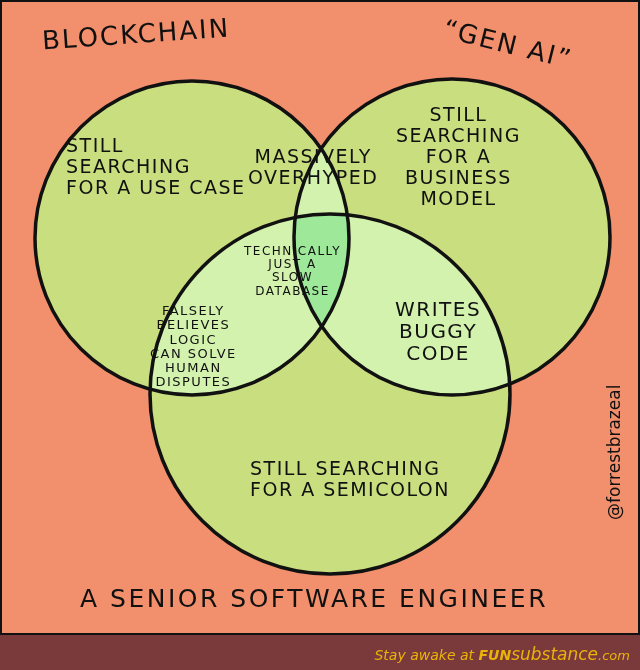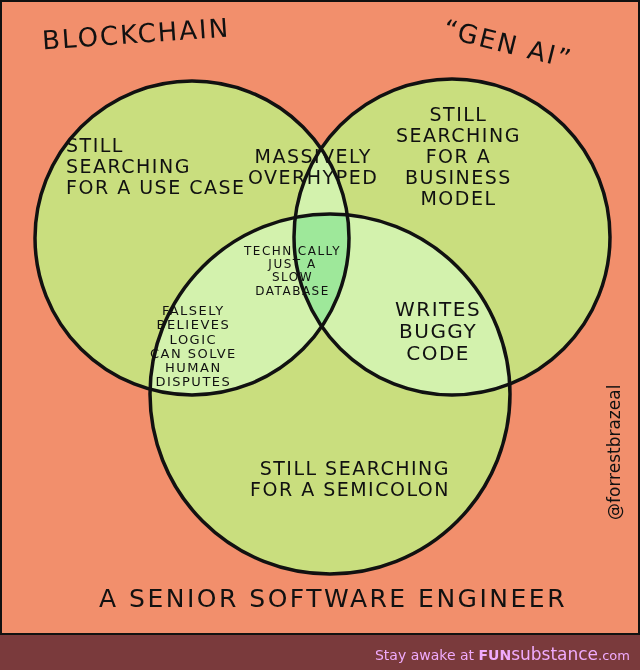--- a/index.html
+++ b/index.html
@@ -3,21 +3,21 @@
 <meta charset="utf-8">
 <style>
   html, body { margin:0; padding:0; }
   body { width:640px; height:670px; background:#7a3a3c; font-family:"DejaVu Sans", sans-serif; position:relative; overflow:hidden; }
   .panel { position:absolute; left:0; top:0; width:636px; height:631px; background:#f28f6c; border:2px solid #111; }
   svg.venn { position:absolute; left:0; top:0; }
   .lbl { position:absolute; color:#111; font-family:"DejaVu Sans", sans-serif; text-transform:uppercase; line-height:1.1; white-space:pre; text-align:center; }
   .title { font-size:26px; letter-spacing:2px; }
   .region { font-size:19px; letter-spacing:1.5px; }
   .sig { position:absolute; font-size:17px; color:#111; transform:rotate(-90deg); transform-origin:left top; white-space:nowrap; }
-  .footer { position:absolute; right:10px; top:644px; color:#f0abfc; font-size:14px; font-family:"DejaVu Sans", sans-serif; }
+  .footer { position:absolute; right:10px; top:644px; color:#eab308; font-size:14px; font-family:"DejaVu Sans", sans-serif;font-style:italic; }
   .footer b { font-weight:bold; }
   .footer .sub { font-size:17px; }
   .footer .com { font-size:13px; }
 </style>
 </head>
 <body>
 
 <div class="panel"></div>
 
 <svg class="venn" width="640" height="631" viewBox="0 0 640 631">
@@ -53,21 +53,21 @@
       </g>
     </g>
 
   <circle cx="192" cy="238" r="157" fill="none" stroke="#111" stroke-width="3.5"></circle>
   <circle cx="452" cy="237" r="158" fill="none" stroke="#111" stroke-width="3.5"></circle>
   <circle cx="330" cy="394" r="180" fill="none" stroke="#111" stroke-width="3.5"></circle>
 </svg>
 
 <div class="lbl title" style="left:42px; top:20px; transform:rotate(-4deg);">BLOCKCHAIN</div>
 <div class="lbl title" style="left:442px; top:30px; transform:rotate(14deg);">“GEN AI”</div>
-<div class="lbl title" style="left:80px; top:585px; font-size:25px; letter-spacing:2.5px;margin-left:19px;">A SENIOR SOFTWARE ENGINEER</div>
+<div class="lbl title" style="left:80px; top:585px; font-size:25px; letter-spacing:2.5px;">A SENIOR SOFTWARE ENGINEER</div>
 
 <div class="lbl region" style="left:66px; top:135px; text-align:left;">STILL
 SEARCHING
 FOR A USE CASE</div>
 <div class="lbl region" style="left:396px; top:104px;">STILL
 SEARCHING
 FOR A
 BUSINESS
 MODEL</div>
 <div class="lbl region" style="left:248px; top:146px;">MASSIVELY
@@ -78,20 +78,20 @@
 DATABASE</div>
 <div class="lbl region" style="left:150px; top:292px; font-size:13px;margin-top:12px;">FALSELY
 BELIEVES
 LOGIC
 CAN SOLVE
 HUMAN
 DISPUTES</div>
 <div class="lbl region" style="left:395px; top:298px; font-size:20px;">WRITES
 BUGGY
 CODE</div>
-<div class="lbl region" style="left:250px; top:458px; text-align:right;">STILL SEARCHING
+<div class="lbl region" style="left:250px; top:458px; text-align:left;">STILL SEARCHING
 FOR A SEMICOLON</div>
 
 <div class="sig" style="left:604px; top:520px;">@forrestbrazeal</div>
 
 <div class="footer">
   <span>Stay awake at </span><b>FUN</b><span class="sub">substance</span><span class="com">.com</span>
 </div>
 
 </body></html>

